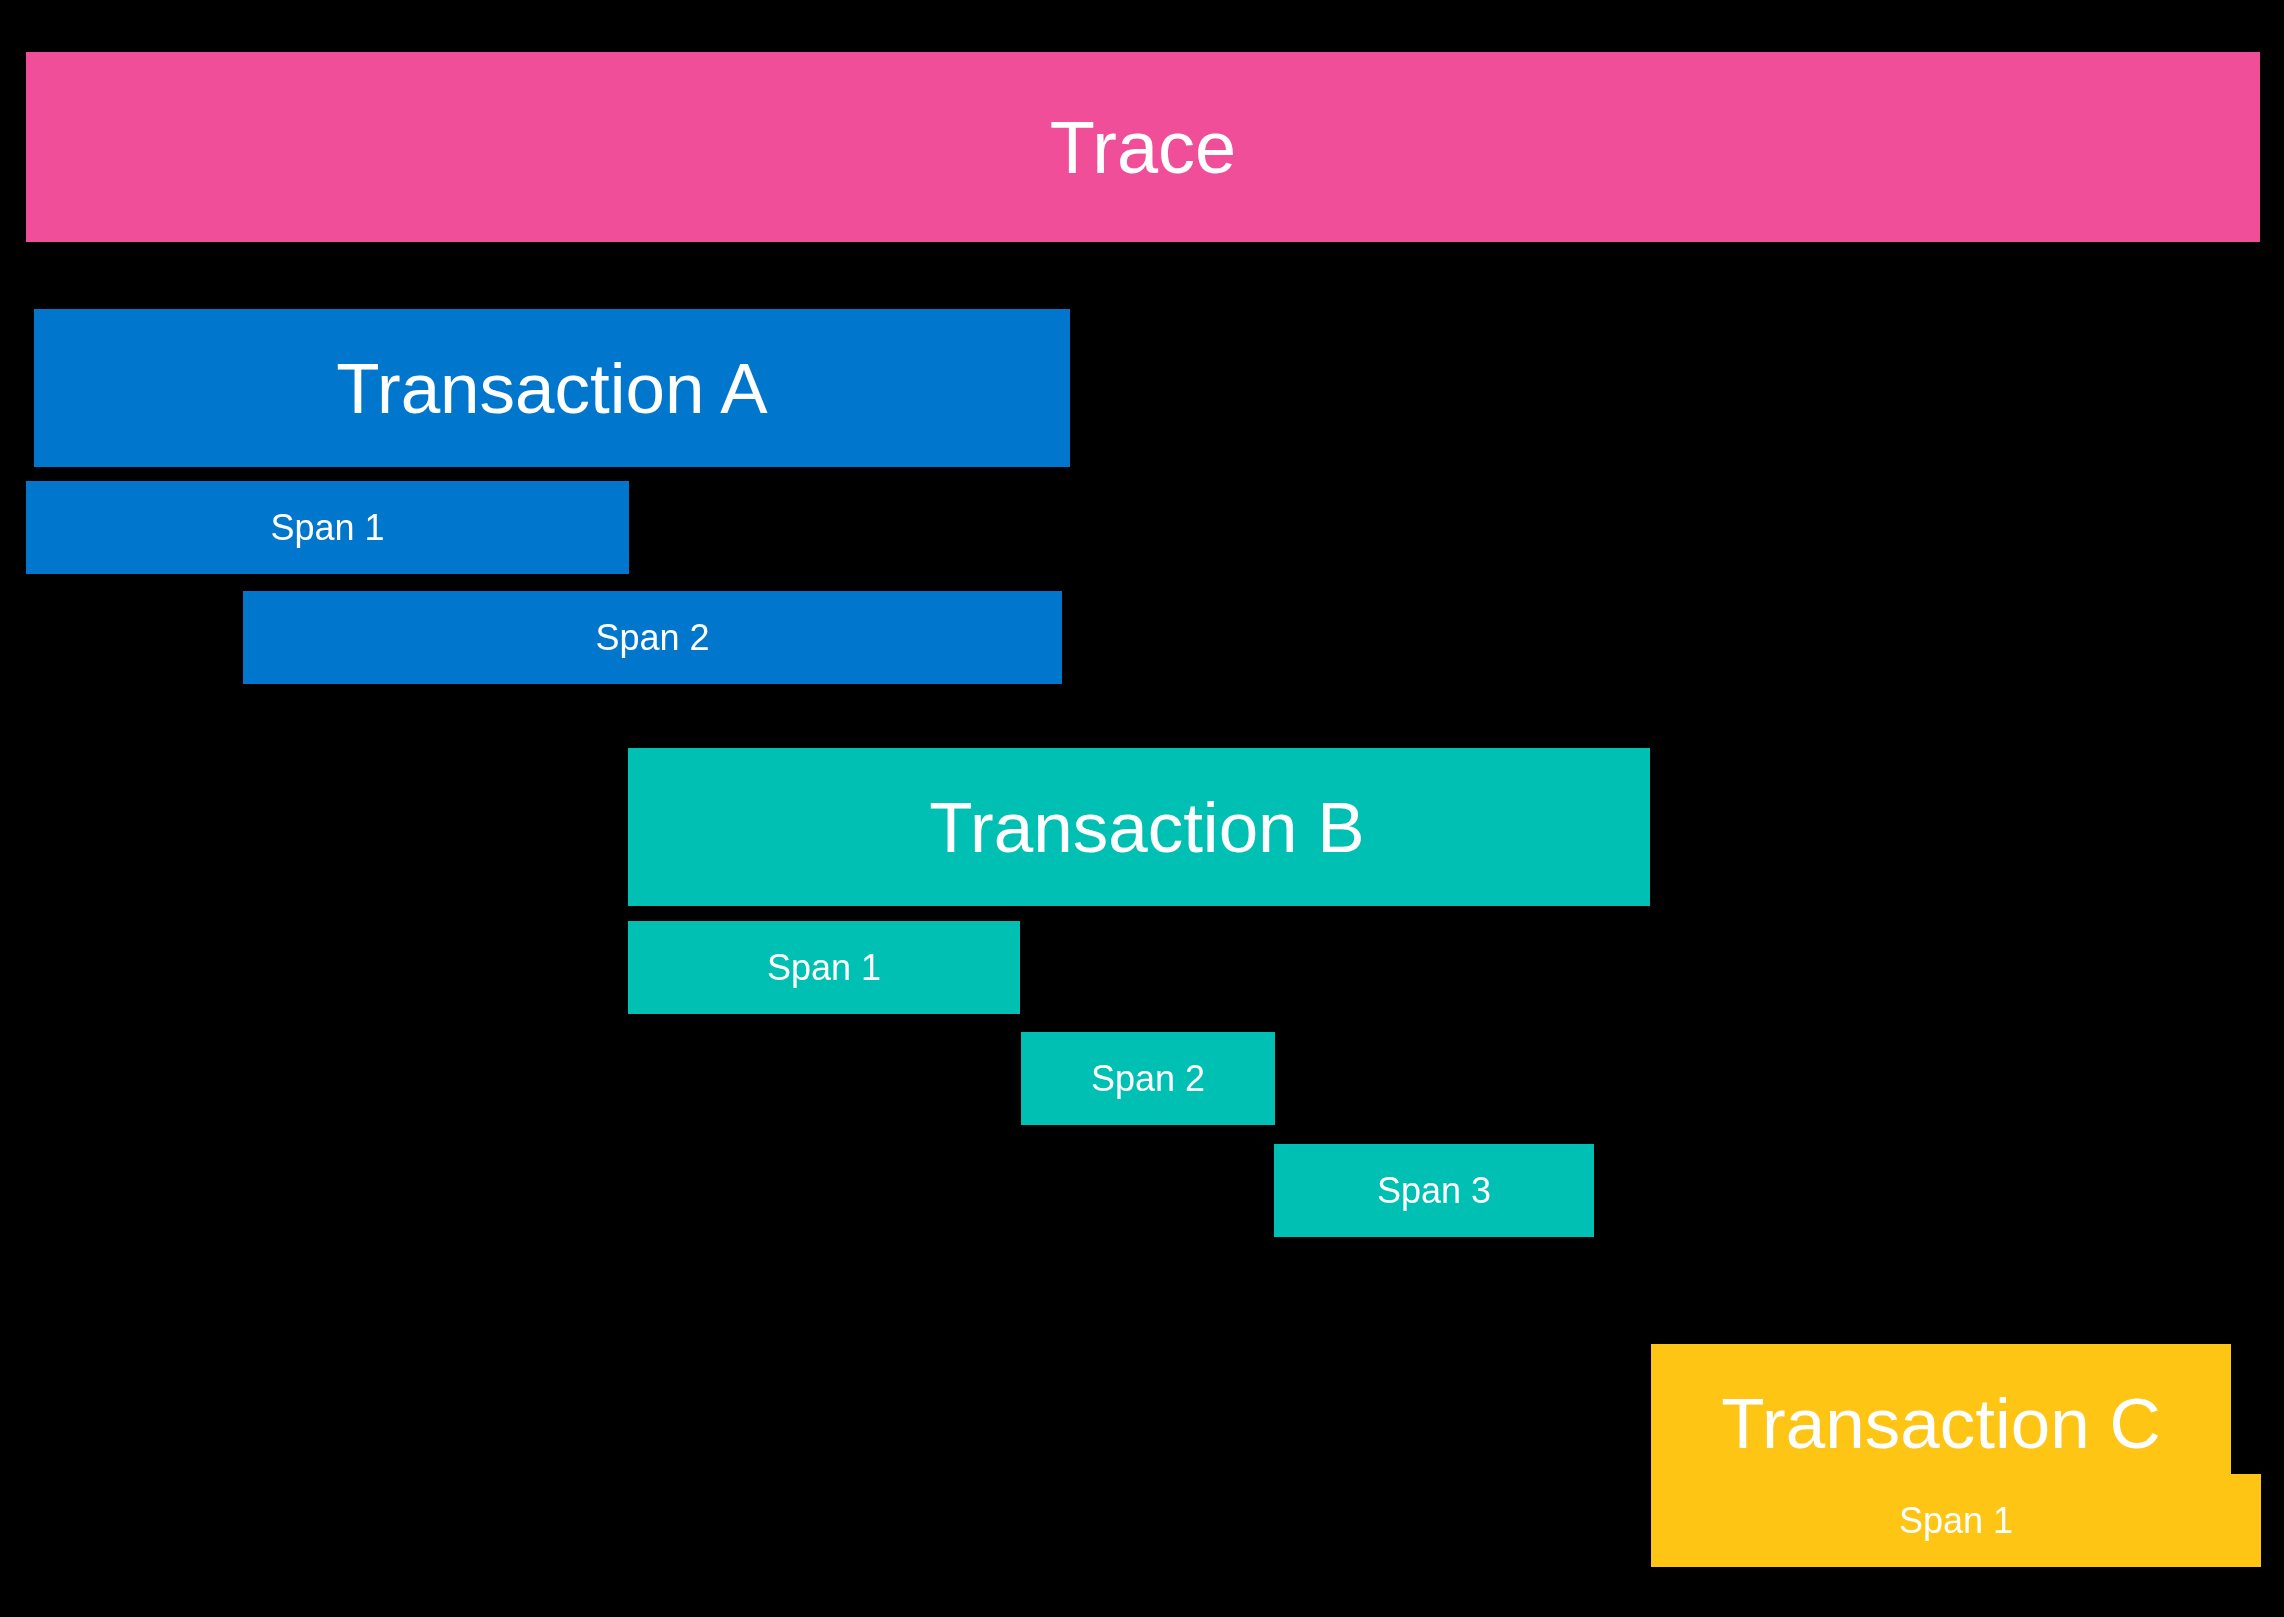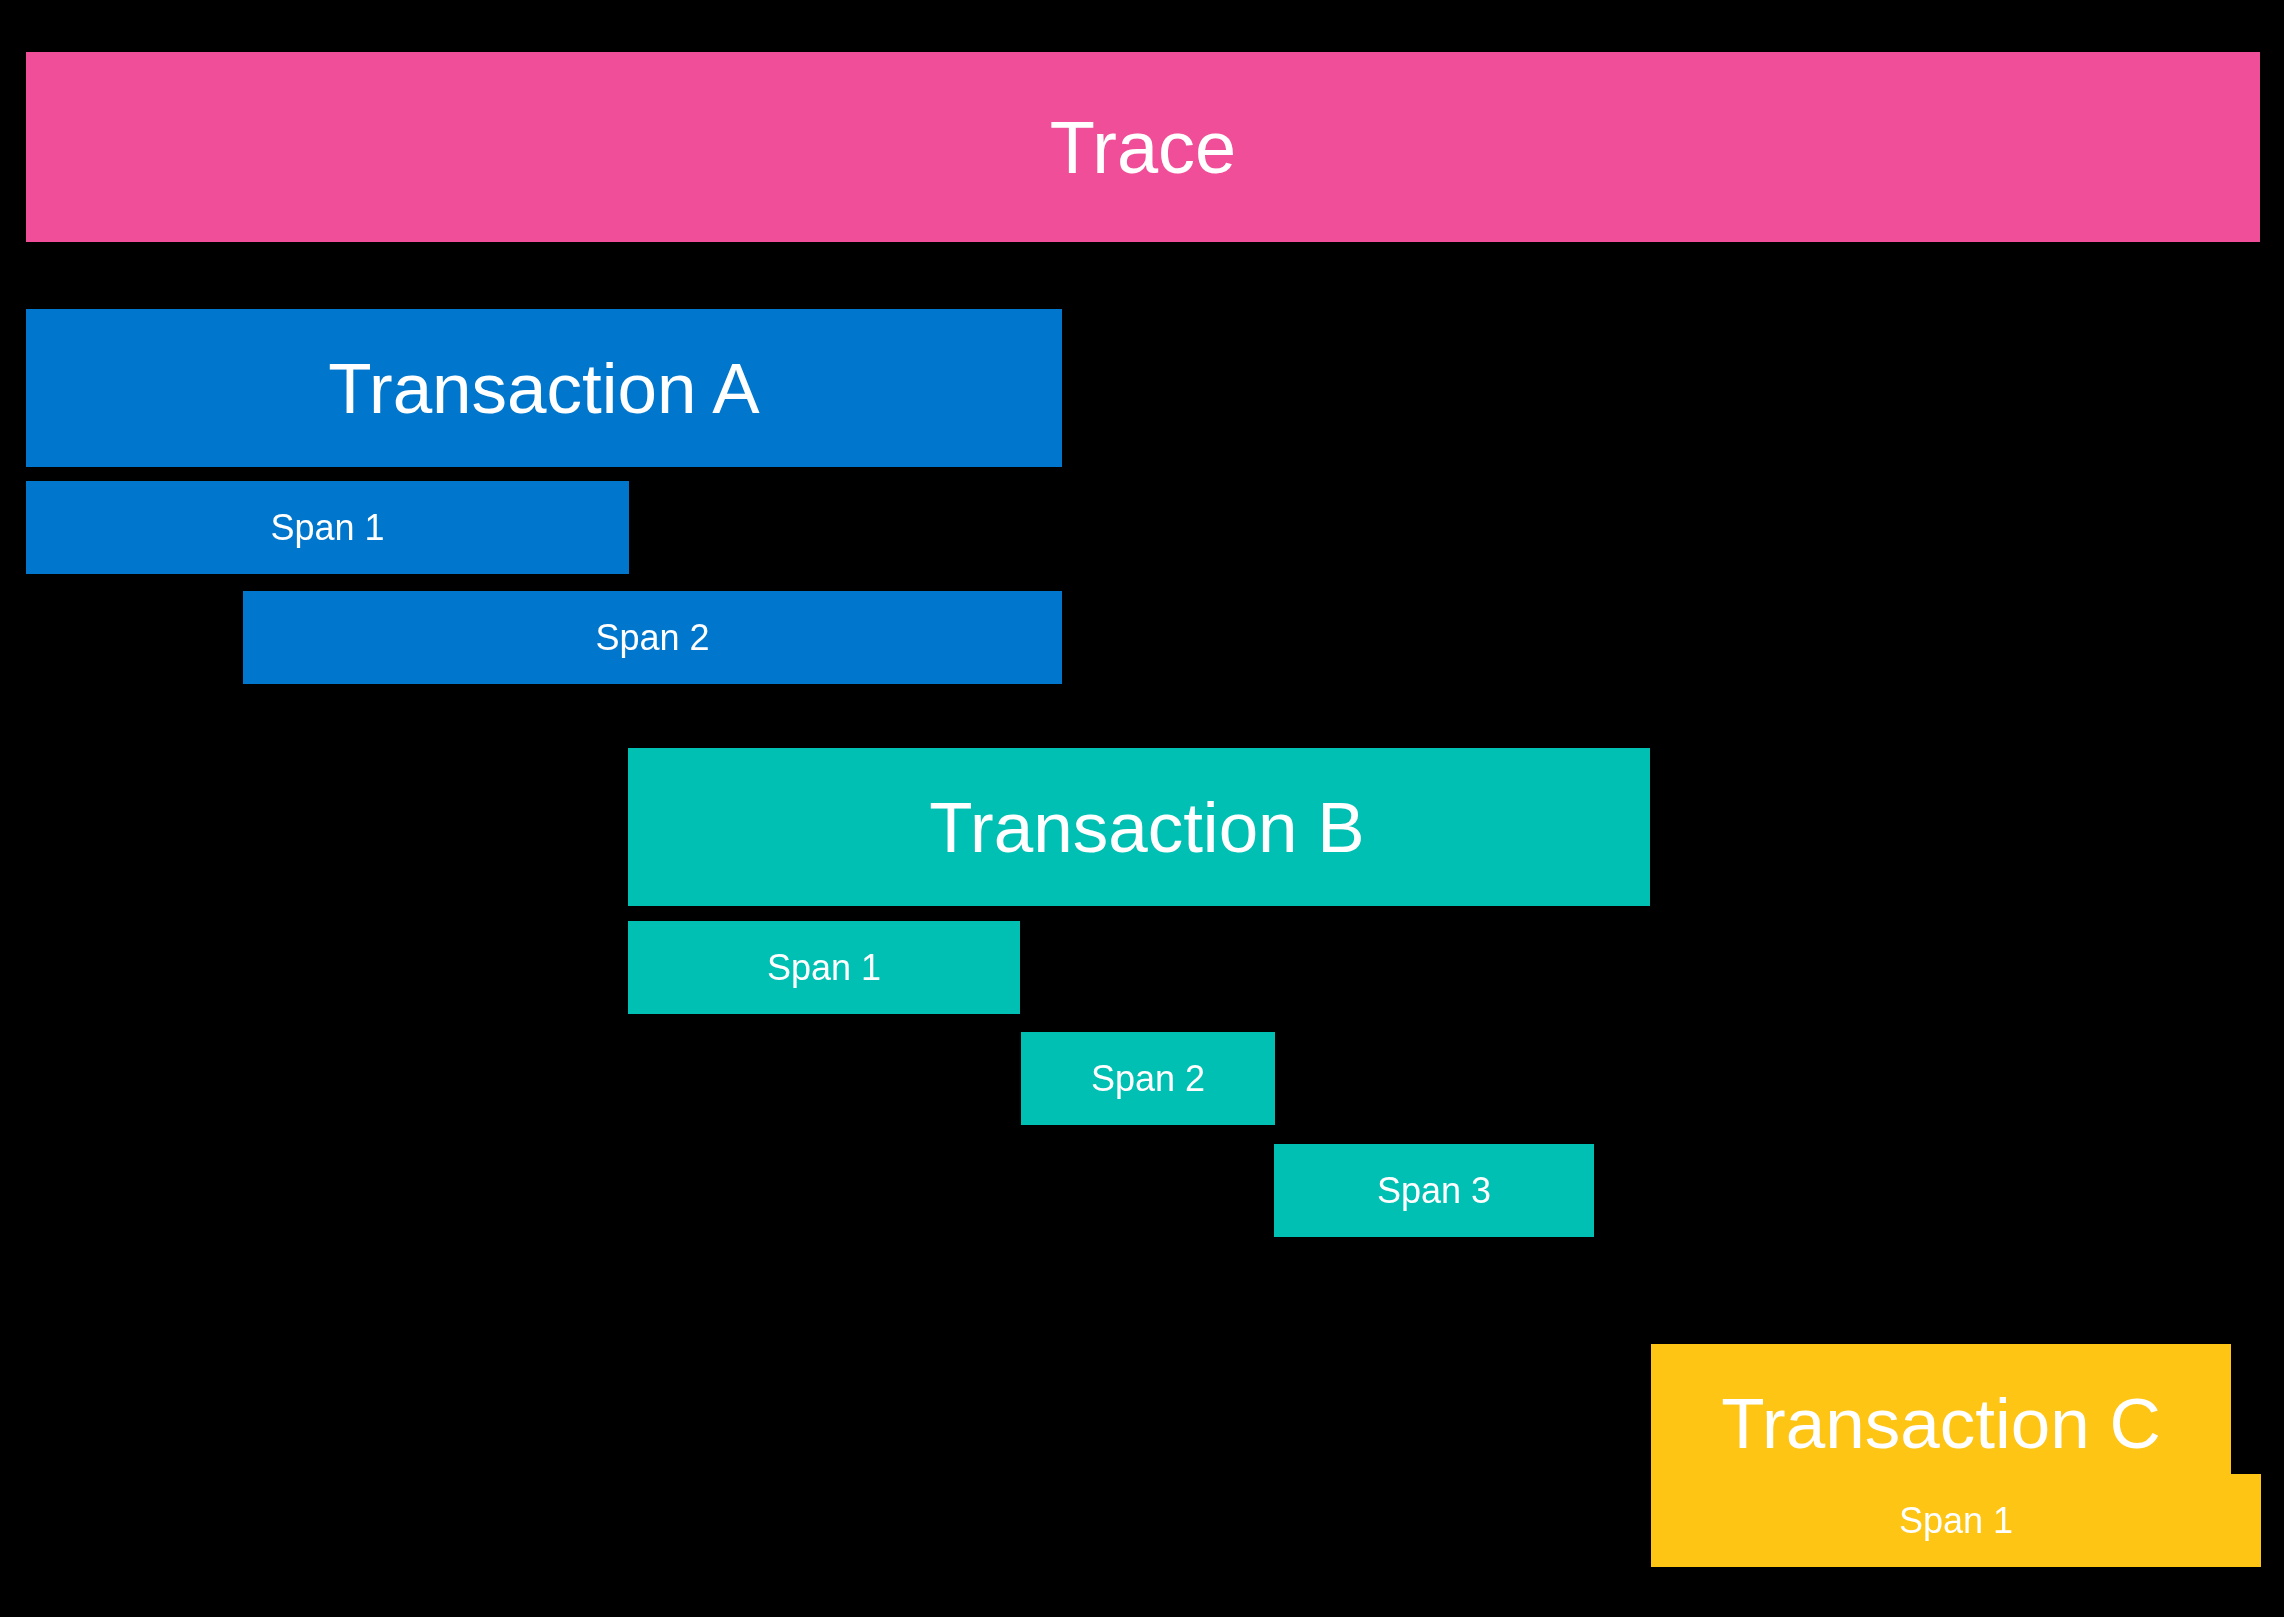--- a/index.html
+++ b/index.html
@@ -23,21 +23,21 @@
     font-weight: 500;
     white-space: nowrap;
     box-sizing: border-box;
   }
   
   .trace   { left: 26px;   top: 52px;   width: 2234px; height: 190px; font-size: 74px; }
   
   .txn     { height: 158px; font-size: 71px; }
   .span    { height: 93px; font-size: 36px; }
 
-  .txn-a   { left: 26px;   top: 309px;  width: 1036px; }
+  .txn-a   { left: 34px;   top: 309px;  width: 1036px; }
   .span-a1 { left: 26px;   top: 481px;  width: 603px;  }
   .span-a2 { left: 243px;  top: 591px;  width: 819px; }
 
   .txn-b   { left: 628px;  top: 748px;  width: 1022px; padding-left: 16px; }
   .span-b1 { left: 628px;  top: 921px; width: 392px;  }
   .span-b2 { left: 1021px; top: 1032px; width: 254px;  }
   .span-b3 { left: 1274px; top: 1144px; width: 320px;  }
 
   .txn-c   { left: 1651px; top: 1344px; width: 580px;  }
   .span-c1 { left: 1651px; top: 1474px; width: 610px;  }

